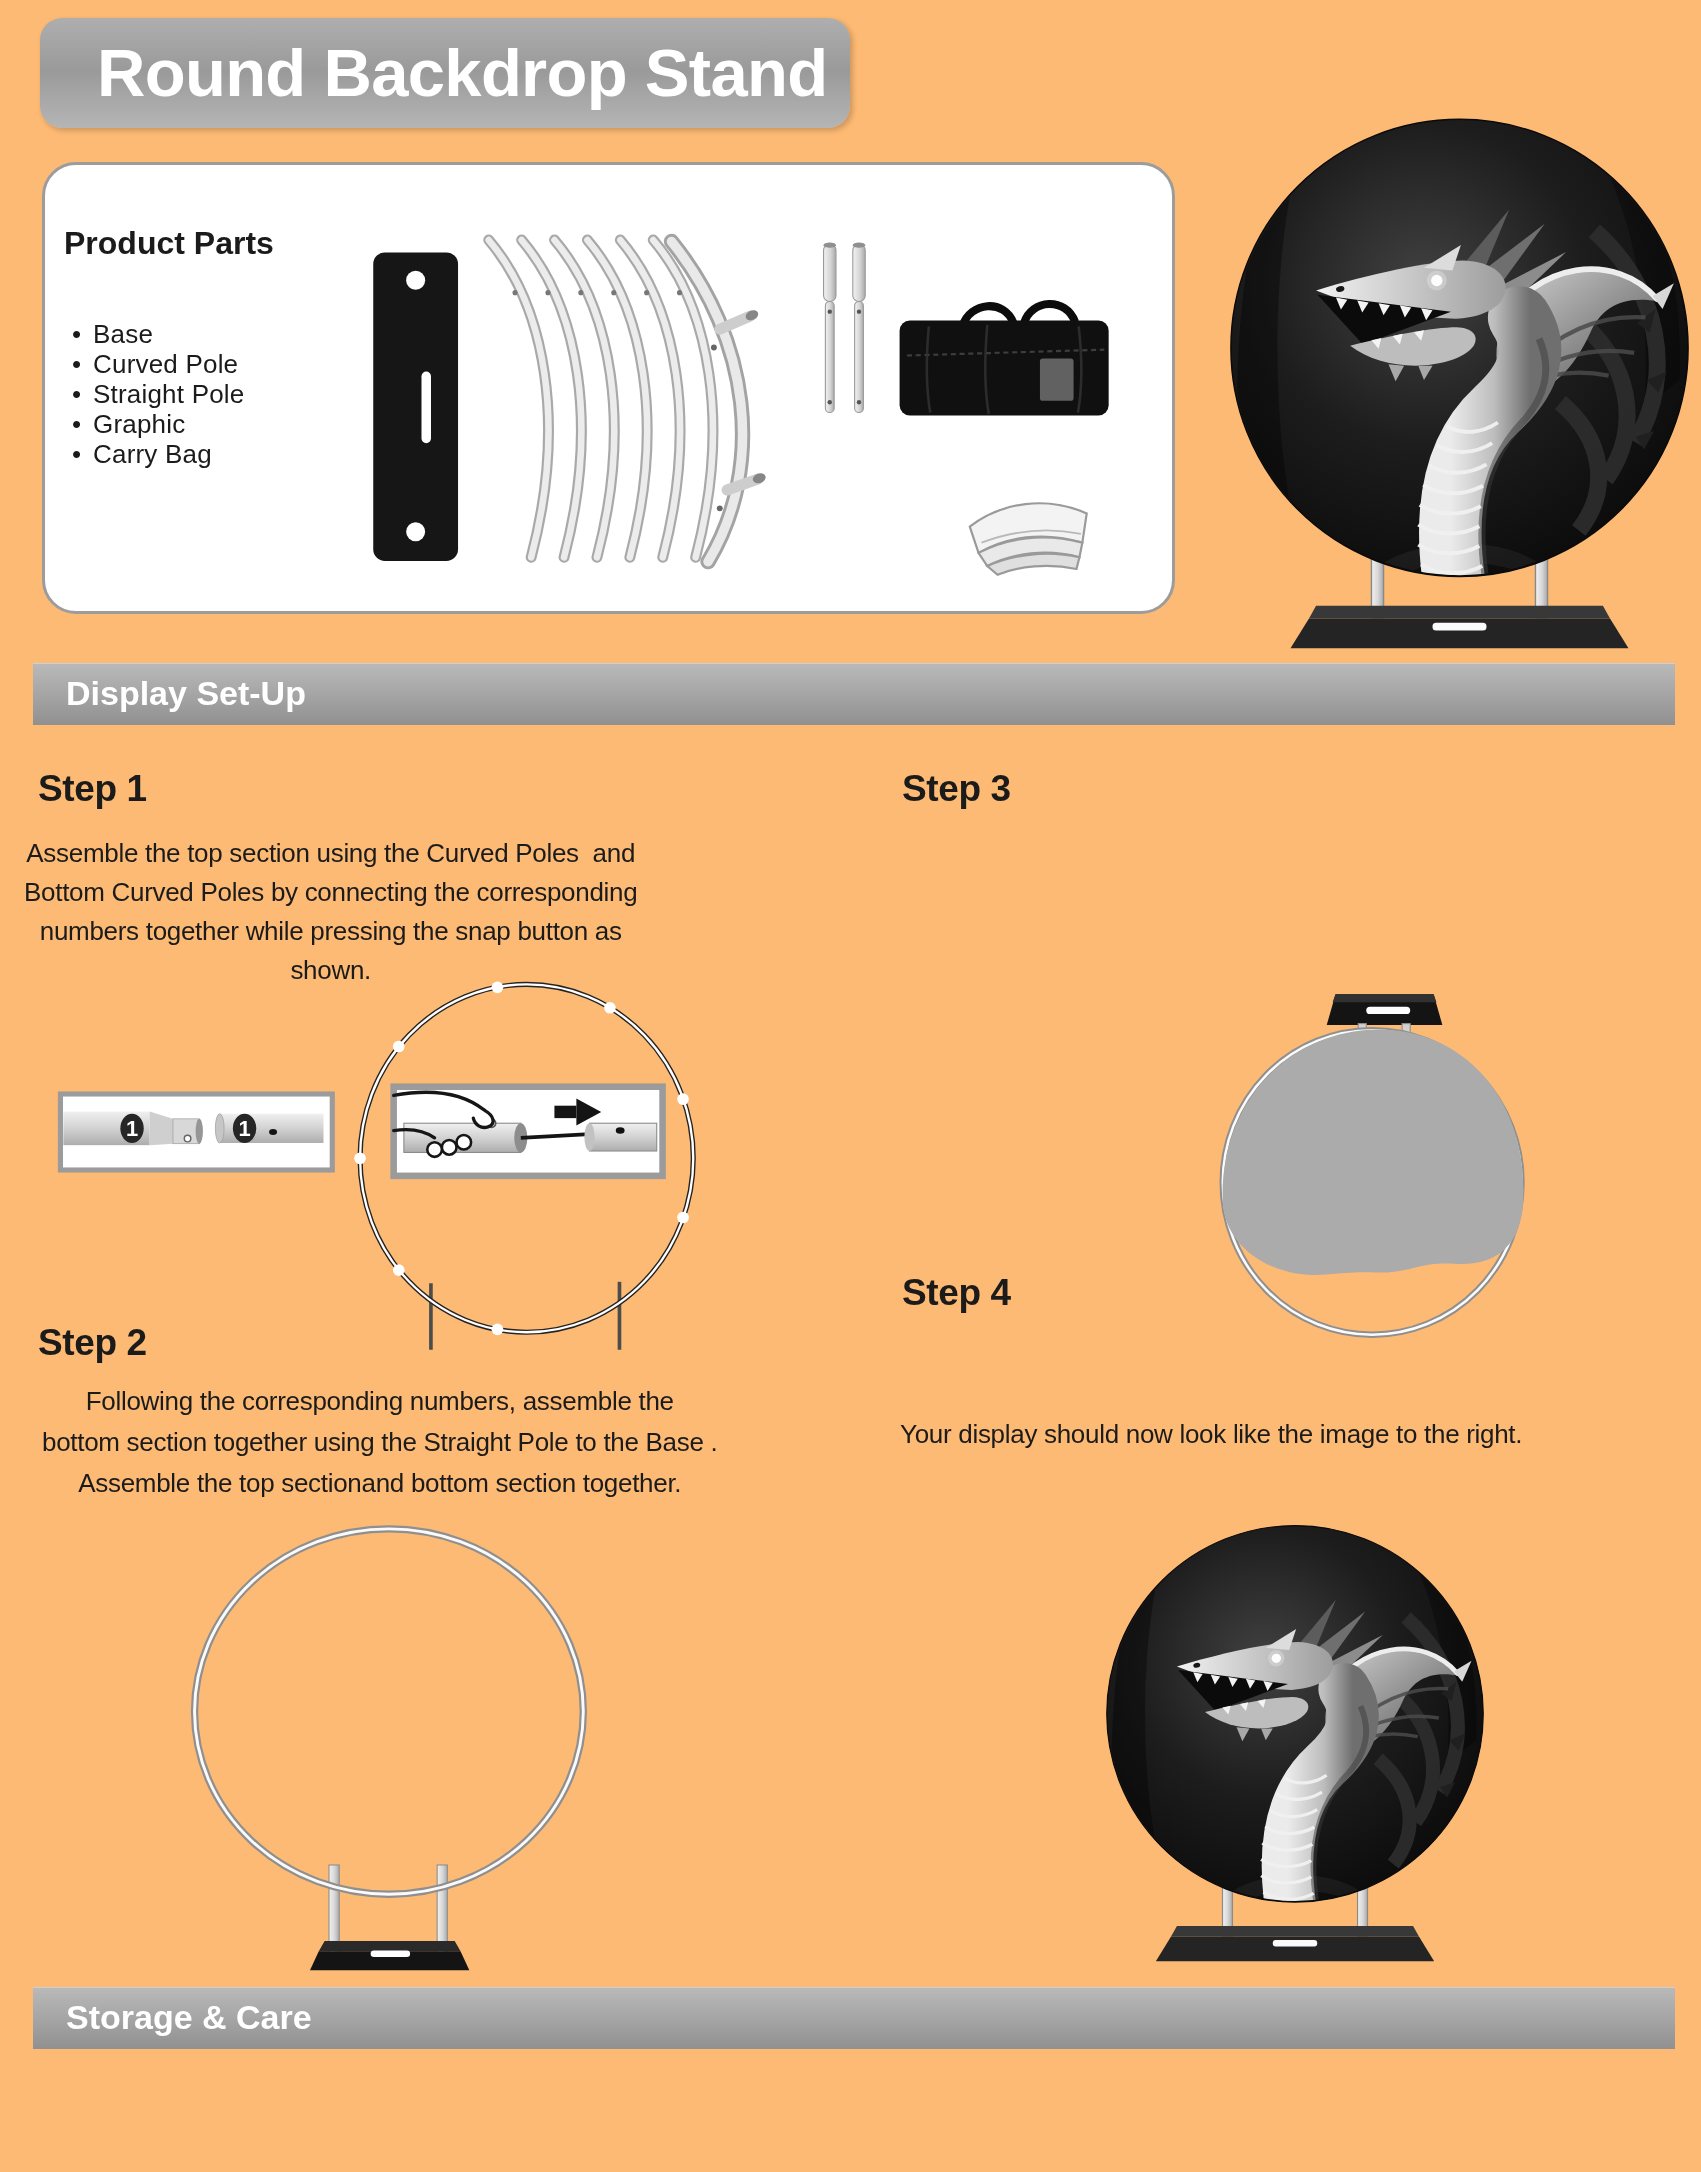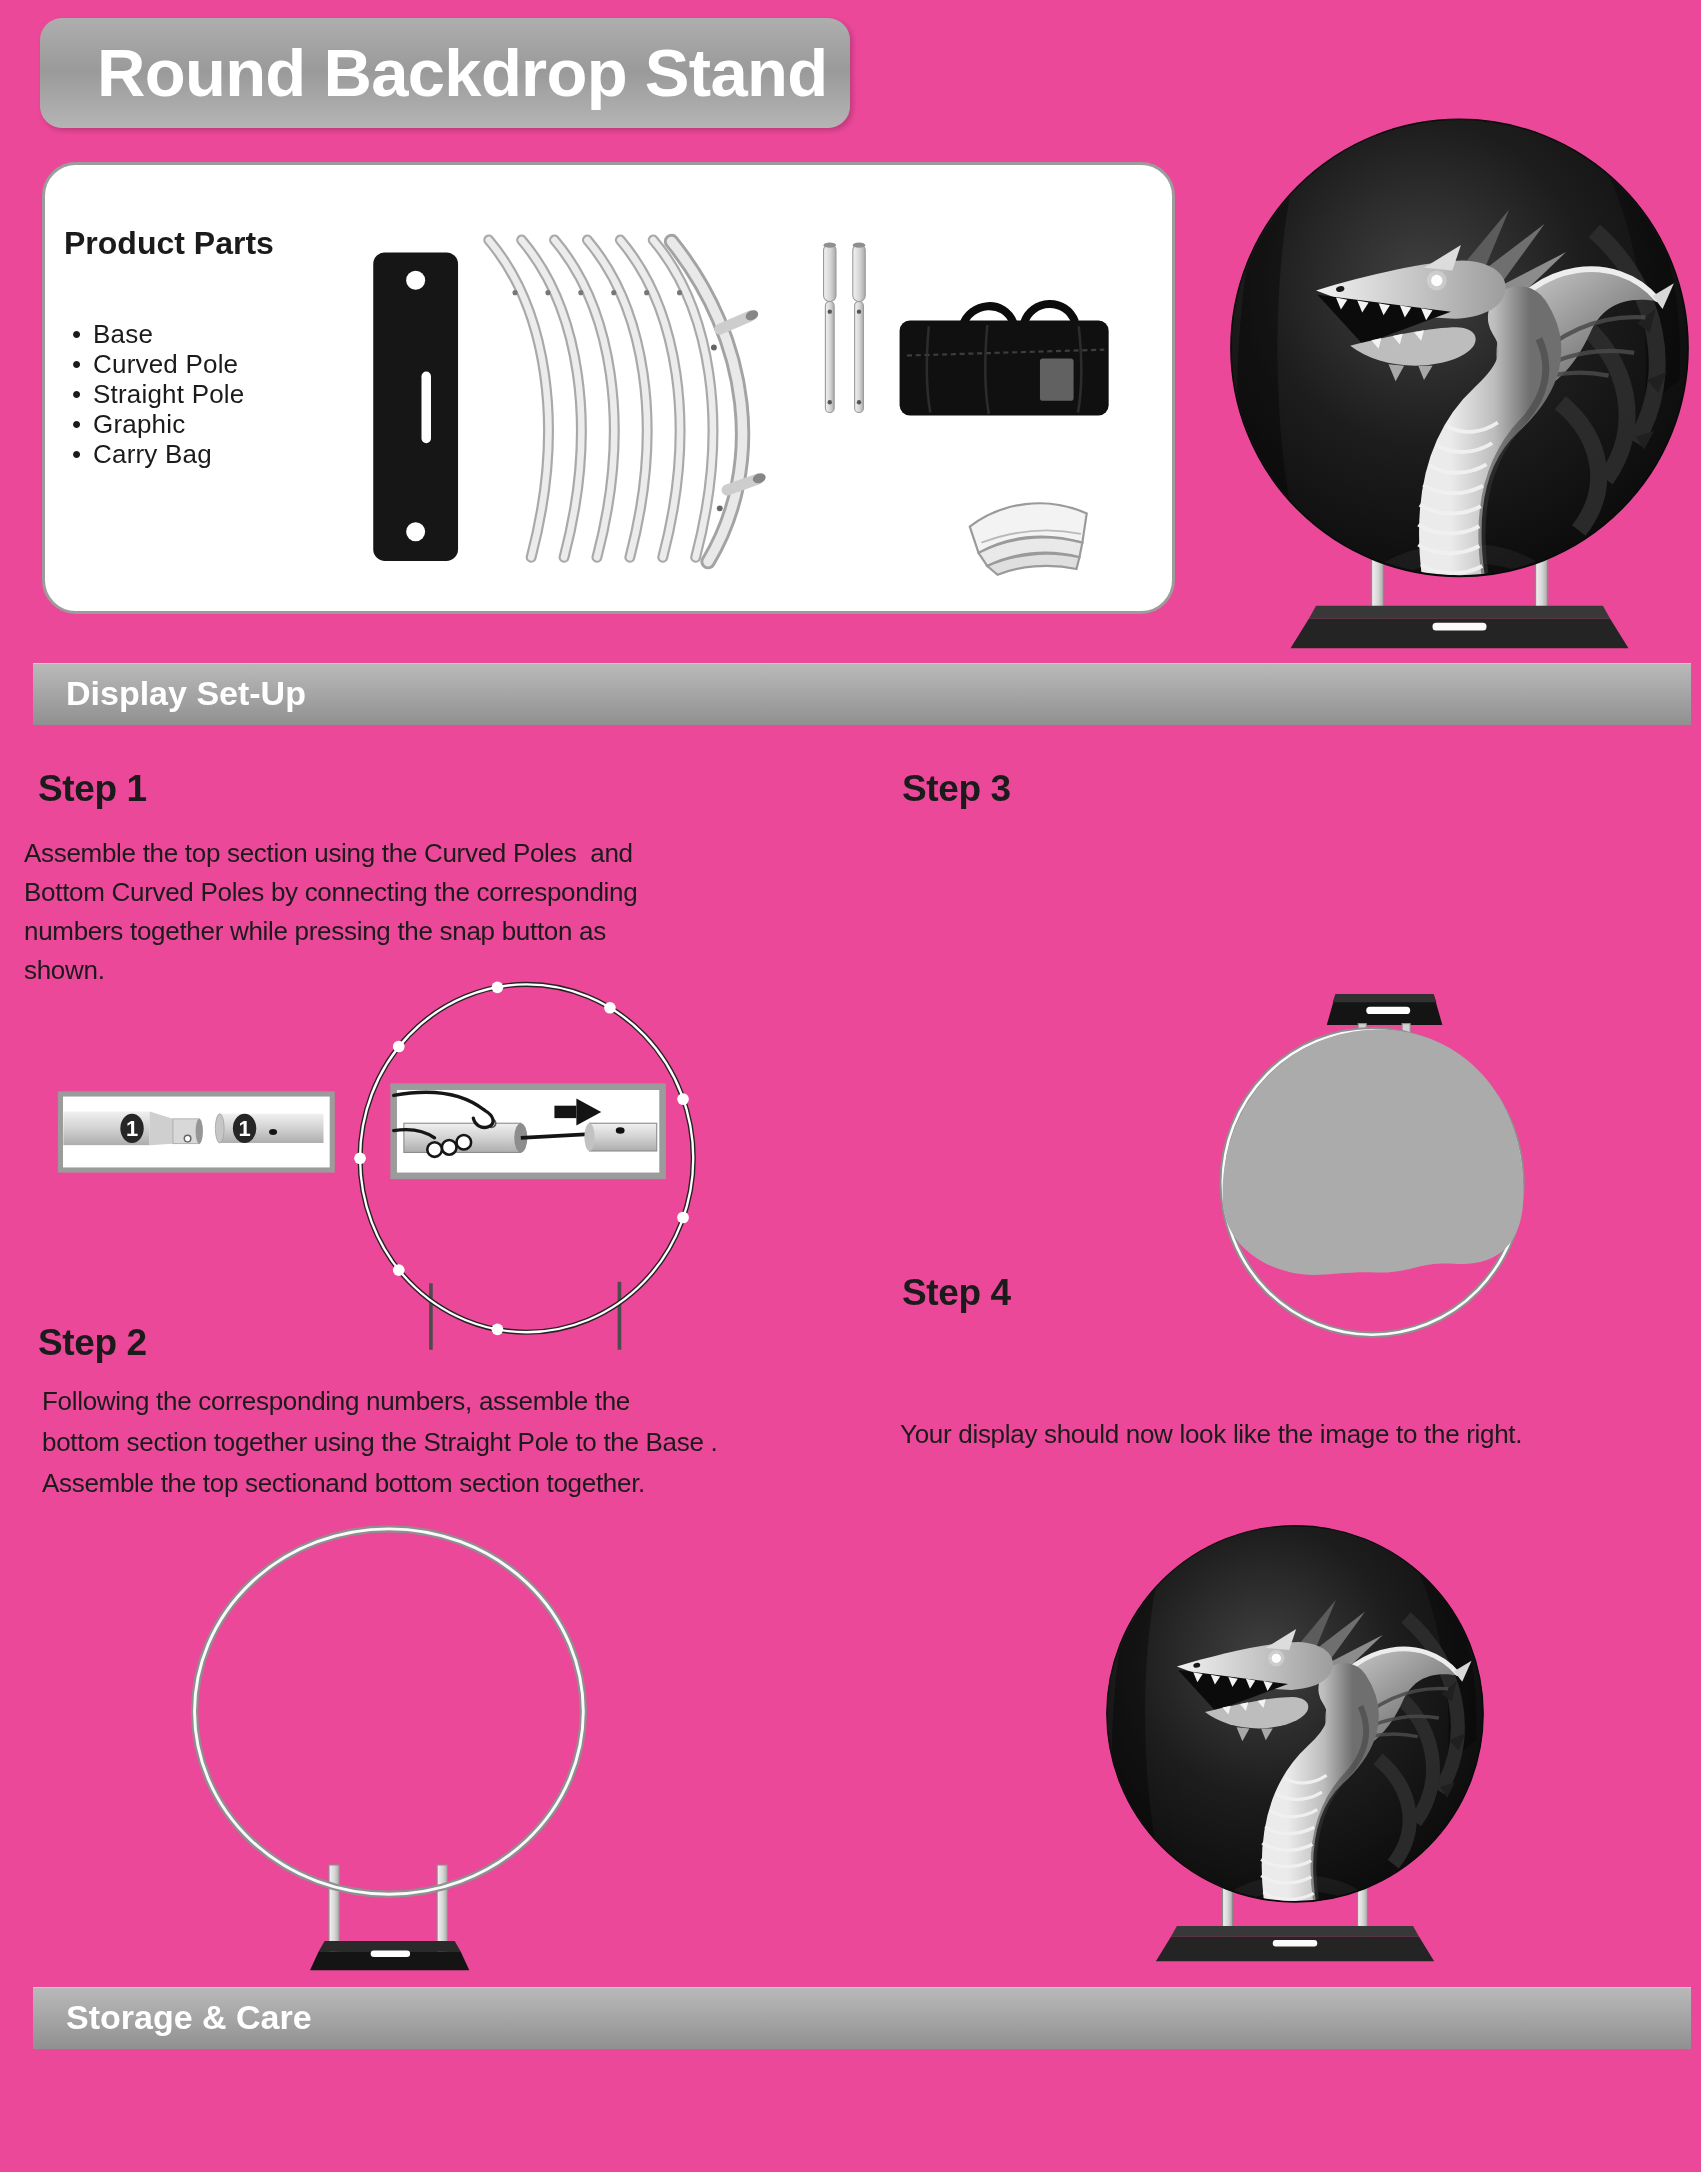--- a/index.html
+++ b/index.html
@@ -1,37 +1,36 @@
 <!DOCTYPE html>
 <html style="font-size:11.7px"><head>
 <meta charset="utf-8">
 <style>
   html,body { margin:0; padding:0; background:#ffffff; }
   #page {
-    position:relative; width:1701px; height:2172px; background:#ec4899;
-    font-family:"Liberation Sans", sans-serif; color:#1b1b1b; overflow:hidden;
+    position:relative; width:1701px; height:2172px; background:#fdba74;
+    font-family:"Liberation Sans", sans-serif; color:#1b1b1b; overflow:hidden;text-align:center;
   }
   .abs { position:absolute; }
 
   
   #title-banner {
     left:40px; top:18.3px; width:810px; height:110px; border-radius:22px;
     background:linear-gradient(180deg,#aeaeae 0%, #9a9a9a 48%, #b5b5b5 100%);
     box-shadow:2.2px 2.9px 5.1px rgba(0,0,0,0.18);
   }
   #title-banner .t {
     position:absolute; left:57px; top:0; height:110px; line-height:110px;
     font-size:67px; font-weight:bold; color:#ffffff; letter-spacing:-0.7px;
     white-space:nowrap;
   }
   .section-bar {
     left:33px; width:1642px; height:61px;
     background:linear-gradient(180deg,#b9b9b9 0%, #a3a3a3 55%, #909090 100%);
     border-top:1.5px solid #cfcfcf;
-    padding-left:16px;
   }
   .section-bar .t {
     position:absolute; left:33px; top:0; height:61px; line-height:59px;
     font-size:34px; font-weight:bold; color:#ffffff; white-space:nowrap;
   }
   #display-bar { top:663px; }
   #storage-bar { top:1987px; }
 
   
   #product-box {

